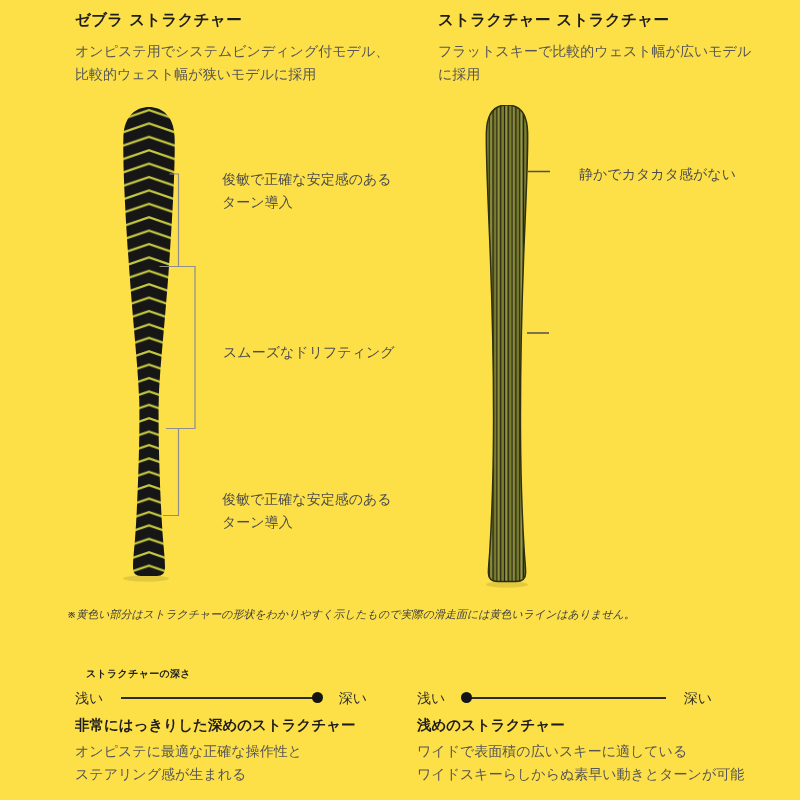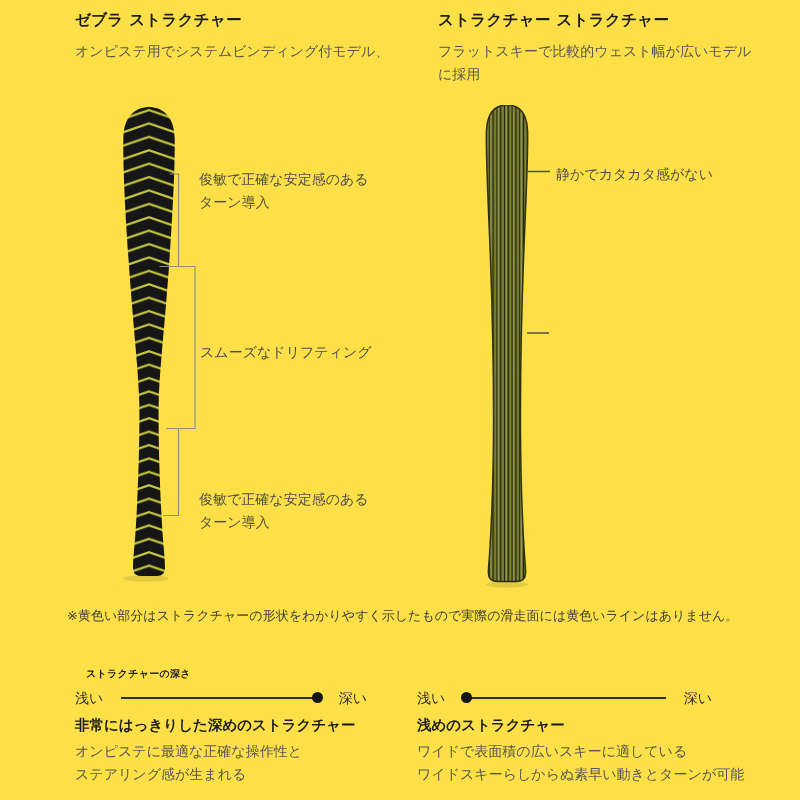--- a/index.html
+++ b/index.html
@@ -14,23 +14,23 @@
   }
   .abs{position:absolute;}
   
   .section-title{
     font-size:15.5px;font-weight:700;color:#1d1d1d;margin:0;letter-spacing:.3px;
   }
   .section-desc{margin:9px 0 0 0;font-size:14px;color:#565656;line-height:22.5px;}
   .section-desc span{display:block;}
   
   .anno{font-size:14px;color:#4d4d4d;line-height:23px;white-space:nowrap;}
-  .anno span{display:block;}
+  .anno span{display:block;margin-left:23px;}
   
-  .note{font-size:13px;color:#3d3d3d;white-space:nowrap;}
+  .note{font-size:11px;color:#3d3d3d;white-space:nowrap;font-style:italic;}
   
   .depth-title{font-size:10px;font-weight:700;color:#1d1d1d;margin:11px;letter-spacing:.3px;text-align:center;}
   .depth-col{display:block;}
   .scale-row{display:flex;align-items:center;gap:18px;height:16px;}
   .scale-label{font-size:14px;color:#2c2c2c;flex:0 0 auto;line-height:16px;}
   .scale-track{flex:1 1 auto;height:1.5px;background:#2c2c2c;position:relative;}
   .scale-dot{position:absolute;width:11px;height:11px;border-radius:50%;background:#141414;top:-4.8px;}
   .scale-dot.at-right{right:-2px;}
   .scale-dot.at-left{left:-2px;}
   .depth-subtitle{margin-top:10px;font-size:14.5px;font-weight:700;color:#1d1d1d;}
@@ -40,20 +40,21 @@
 </style>
 </head>
 <body>
 
 <div class="page">
 
   <div class="abs" style="left:75px;top:10px;width:350px;">
     <h1 class="section-title">ゼブラ ストラクチャー</h1>
     <p class="section-desc">
       <span>オンピステ用でシステムビンディング付モデル、</span>
+      <span>比較的ウェスト幅が狭いモデルに採用</span>
     </p>
   </div>
 
   <div class="abs" style="left:438px;top:10px;width:340px;">
     <h1 class="section-title">ストラクチャー ストラクチャー</h1>
     <p class="section-desc">
       <span>フラットスキーで比較的ウェスト幅が広いモデル</span>
       <span>に採用</span>
     </p>
   </div>

